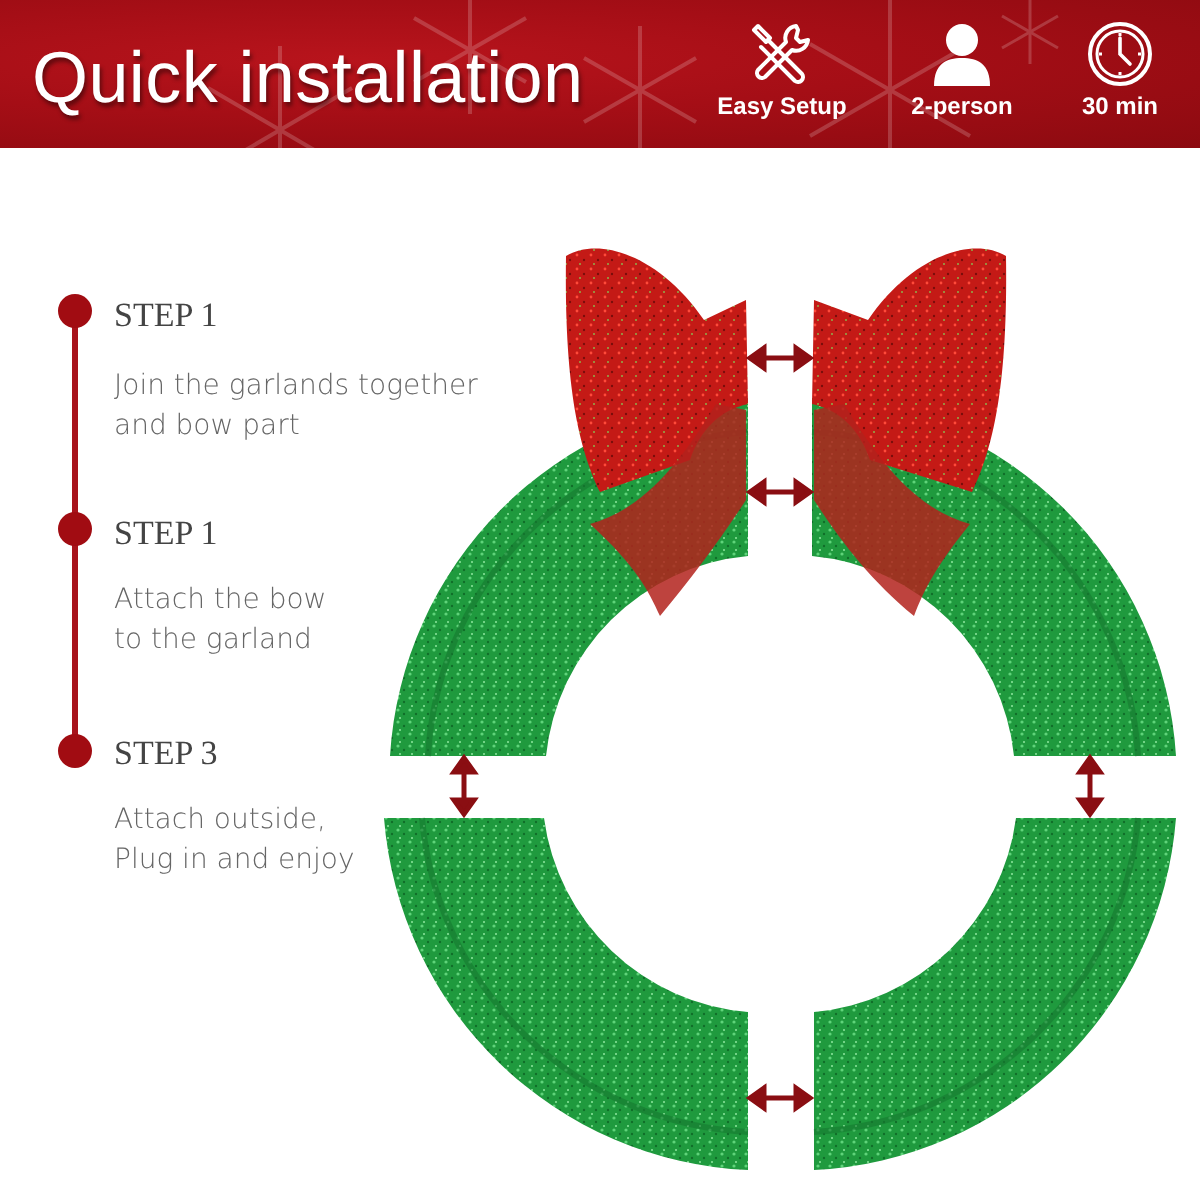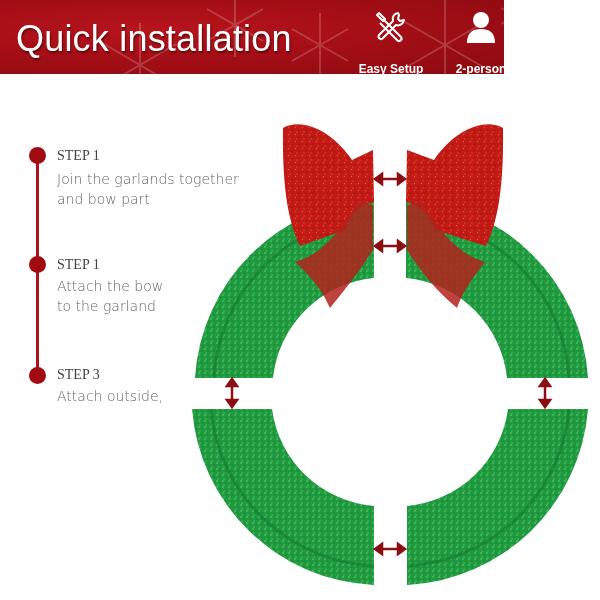--- a/index.html
+++ b/index.html
@@ -1,50 +1,51 @@
 <!DOCTYPE html>
 <html><head>
 <meta charset="utf-8">
 <style>
   * { box-sizing: border-box; margin: 0; padding: 0; }
   html, body { width: 600px; height: 600px; overflow: hidden; background: #ffffff; }
   body { position: relative; font-family: "Liberation Sans", sans-serif; }
 
   .header {
-    position: absolute; left: 0; top: 0; width: 504px; height: 74px;
+    position: absolute; left: 0; top: 0; width: 600px; height: 74px;
     background: radial-gradient(ellipse at 30% 40%, #b8141c 0%, #a50e16 45%, #8c0a10 100%);
     overflow: hidden;
   }
   .header .flake { position: absolute; opacity: 0.18; }
   .header-title {
     position: absolute; left: 16px; top: 18px;
     font-family: "Liberation Sans", sans-serif;
     font-size: 36px; color: #ffffff; letter-spacing: 0.2px;
     text-shadow: 1px 2px 2px rgba(0,0,0,0.45);
   }
   .feature {
     position: absolute; top: 10px; width: 80px; text-align: center; color: #fff;
   }
   .feature .ico { display: block; margin: 0 auto; height: 34px; }
-  .feature .lbl { display: block; font-size: 12px; font-weight: bold; margin-top: 18px; color: #fff; }
+  .feature .lbl { display: block; font-size: 12px; font-weight: bold; margin-top: 2px; color: #fff; }
 
   .timeline-line {
     position: absolute; left: 36px; top: 155px; width: 3px; height: 222px; background: #a8141c;
   }
   .dot {
     position: absolute; left: 29px; width: 17px; height: 17px; border-radius: 50%; background: #a10c12;
   }
   .step-title {
     position: absolute; left: 57px;
-    font-family: "Liberation Serif", serif; font-size: 14px; color: #444;
+    font-family: "Liberation Serif", serif; font-size: 17px; color: #444;
   }
   .step-desc {
     position: absolute; left: 57px; width: 200px;
     font-family: "DejaVu Sans", sans-serif; font-size: 14px; color: #666; line-height: 20px;
     font-weight: 300;
+    margin-top: 14px;
   }
 
   .wreath { position: absolute; left: 0; top: 0; width: 600px; height: 600px; pointer-events: none; }
 </style>
 </head>
 <body>
 
 <div class="header">
   <svg class="flake" style="left:200px;top:-10px" width="70" height="70" viewBox="-35 -35 70 70">
     <g stroke="#fff" stroke-width="2" fill="none">
@@ -132,20 +133,21 @@
 <div class="step-title" style="top:257px;">STEP 1</div>
 <div class="step-desc" style="top:276px;">
   <div>Attach the bow</div>
   <div>to the garland</div>
 </div>
 
 <div class="dot" style="top:367px;"></div>
 <div class="step-title" style="top:367px;">STEP 3</div>
 <div class="step-desc" style="top:386px;">
   <div>Attach outside,</div>
+  <div>Plug in and enjoy</div>
 </div>
 
 <svg class="wreath" viewBox="0 0 600 600">
   <defs>
     <pattern id="glitterG" width="6" height="6" patternUnits="userSpaceOnUse">
       <rect width="6" height="6" fill="#1f9a3e"></rect>
       <circle cx="1" cy="1" r="0.8" fill="#5fd47a"></circle>
       <circle cx="4" cy="3" r="0.6" fill="#0f6e28"></circle>
       <circle cx="2" cy="5" r="0.5" fill="#8ee69e"></circle>
     </pattern>

